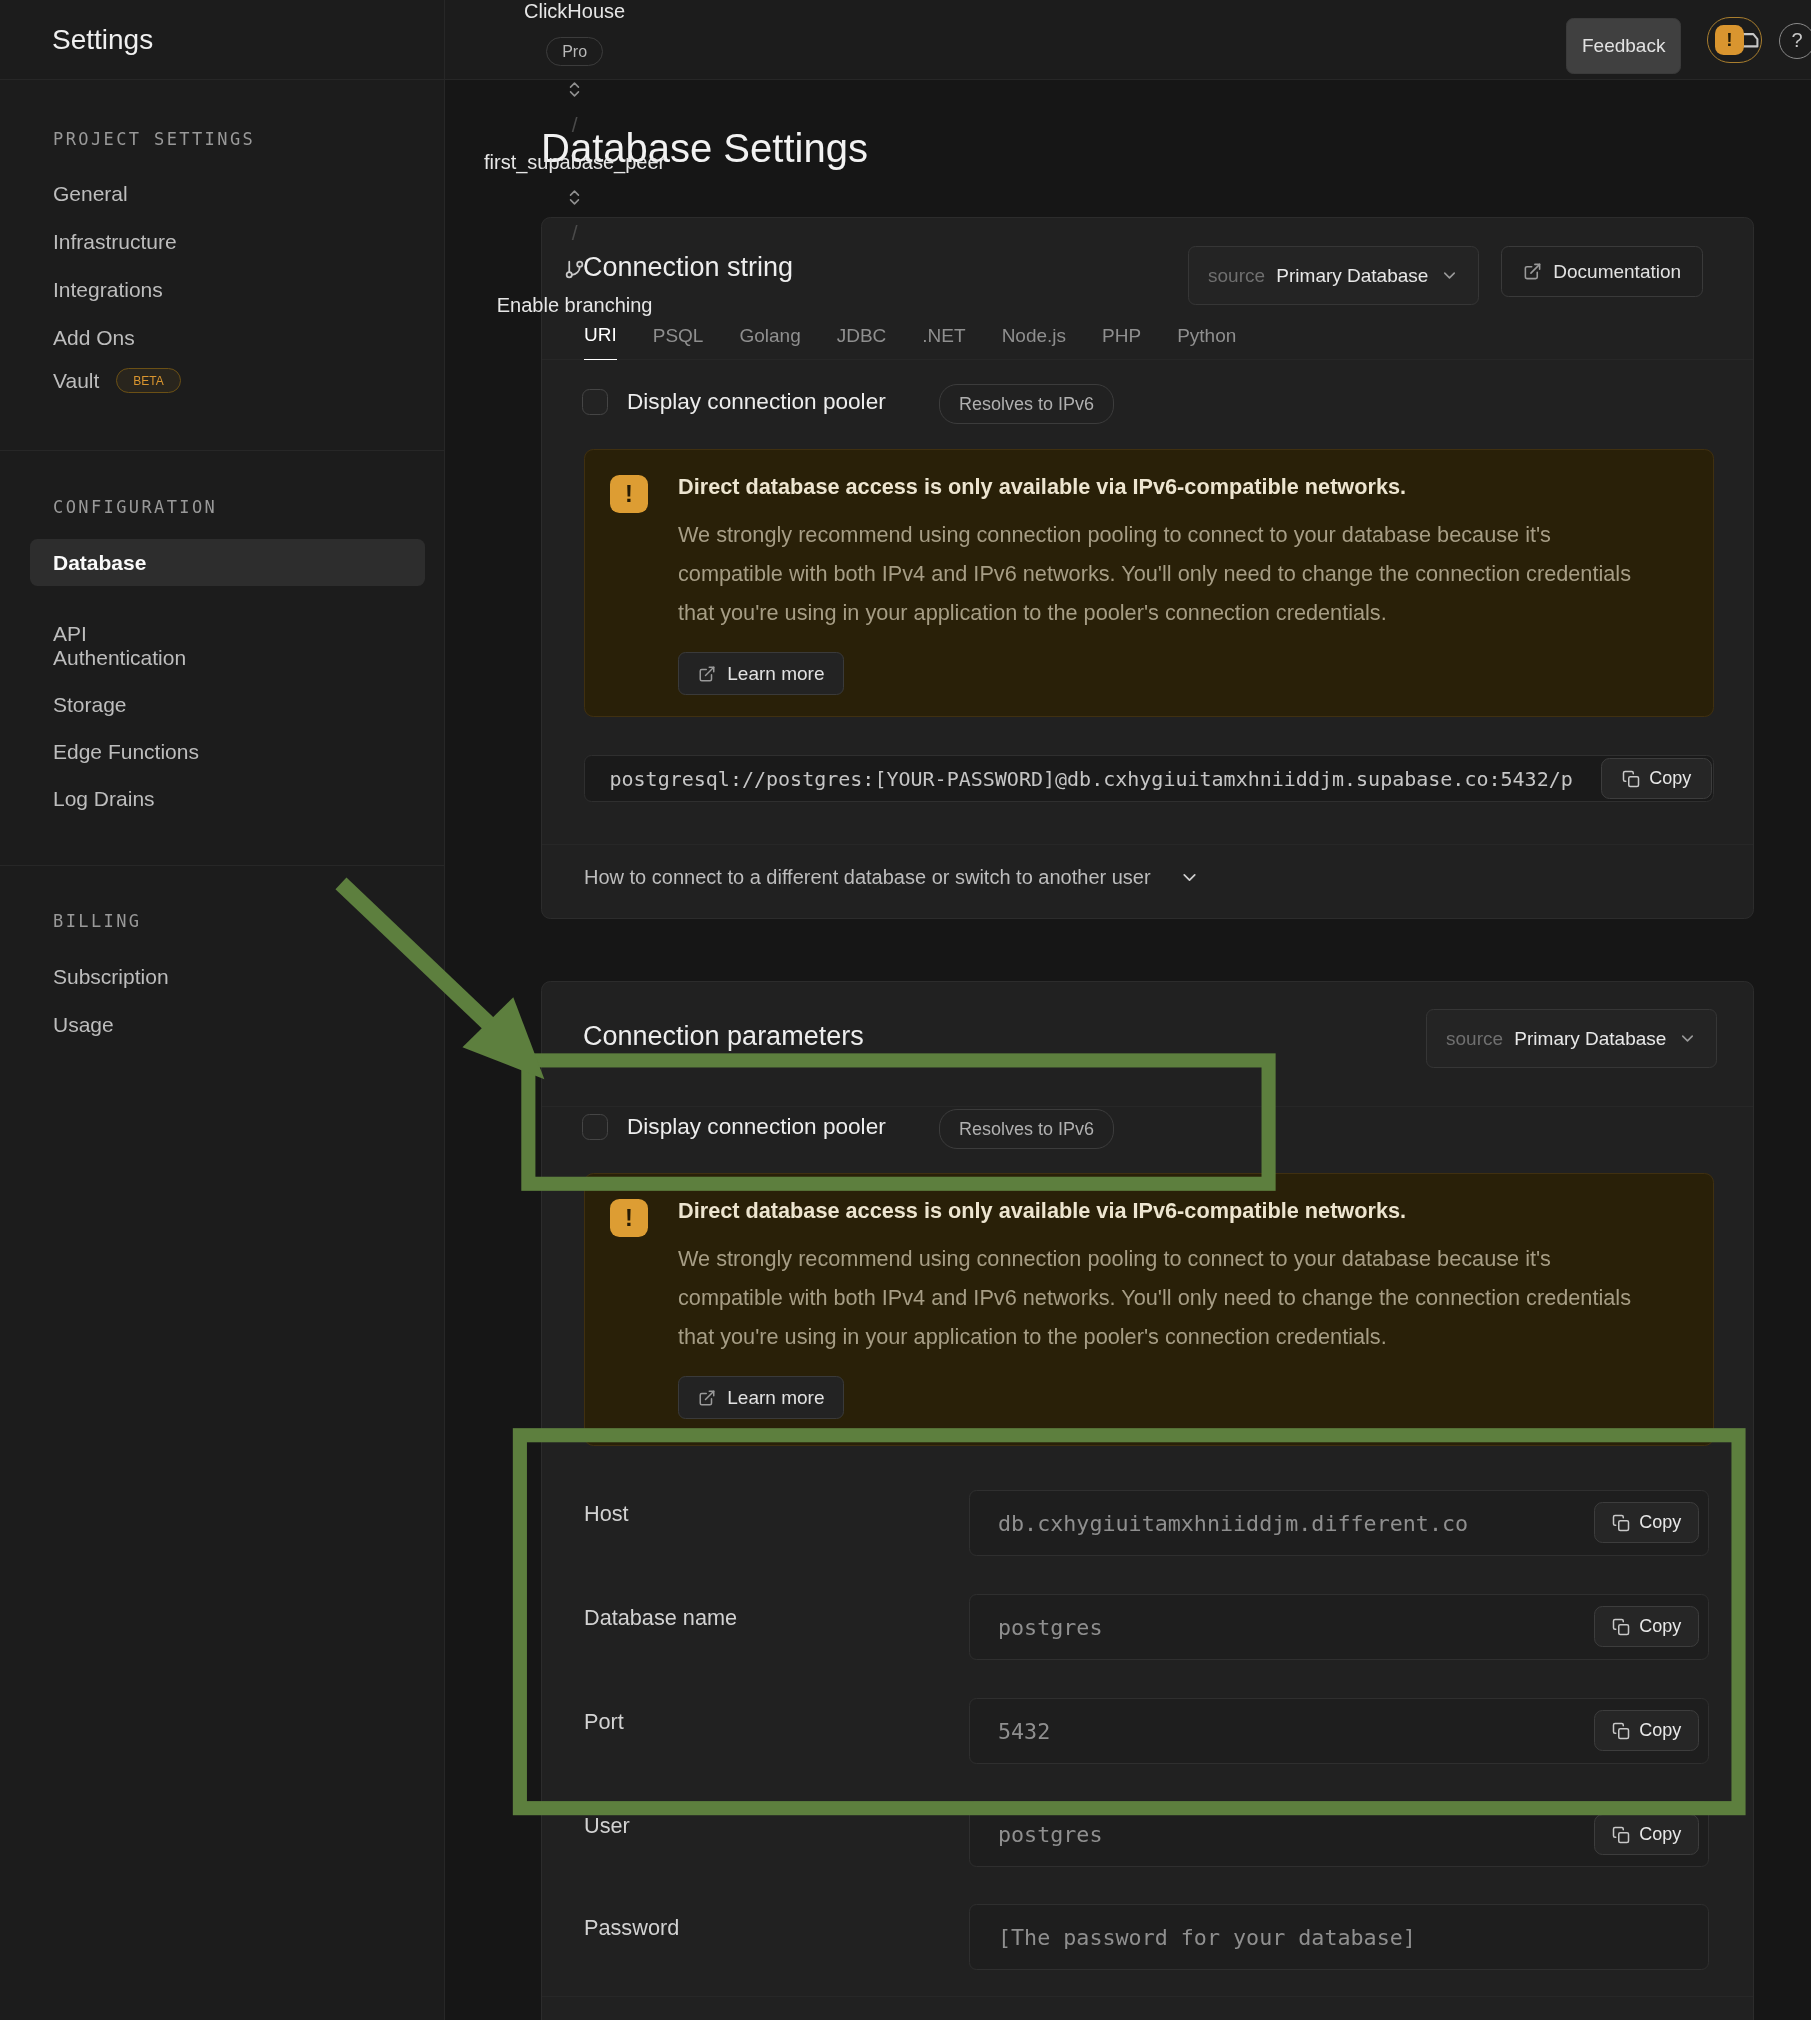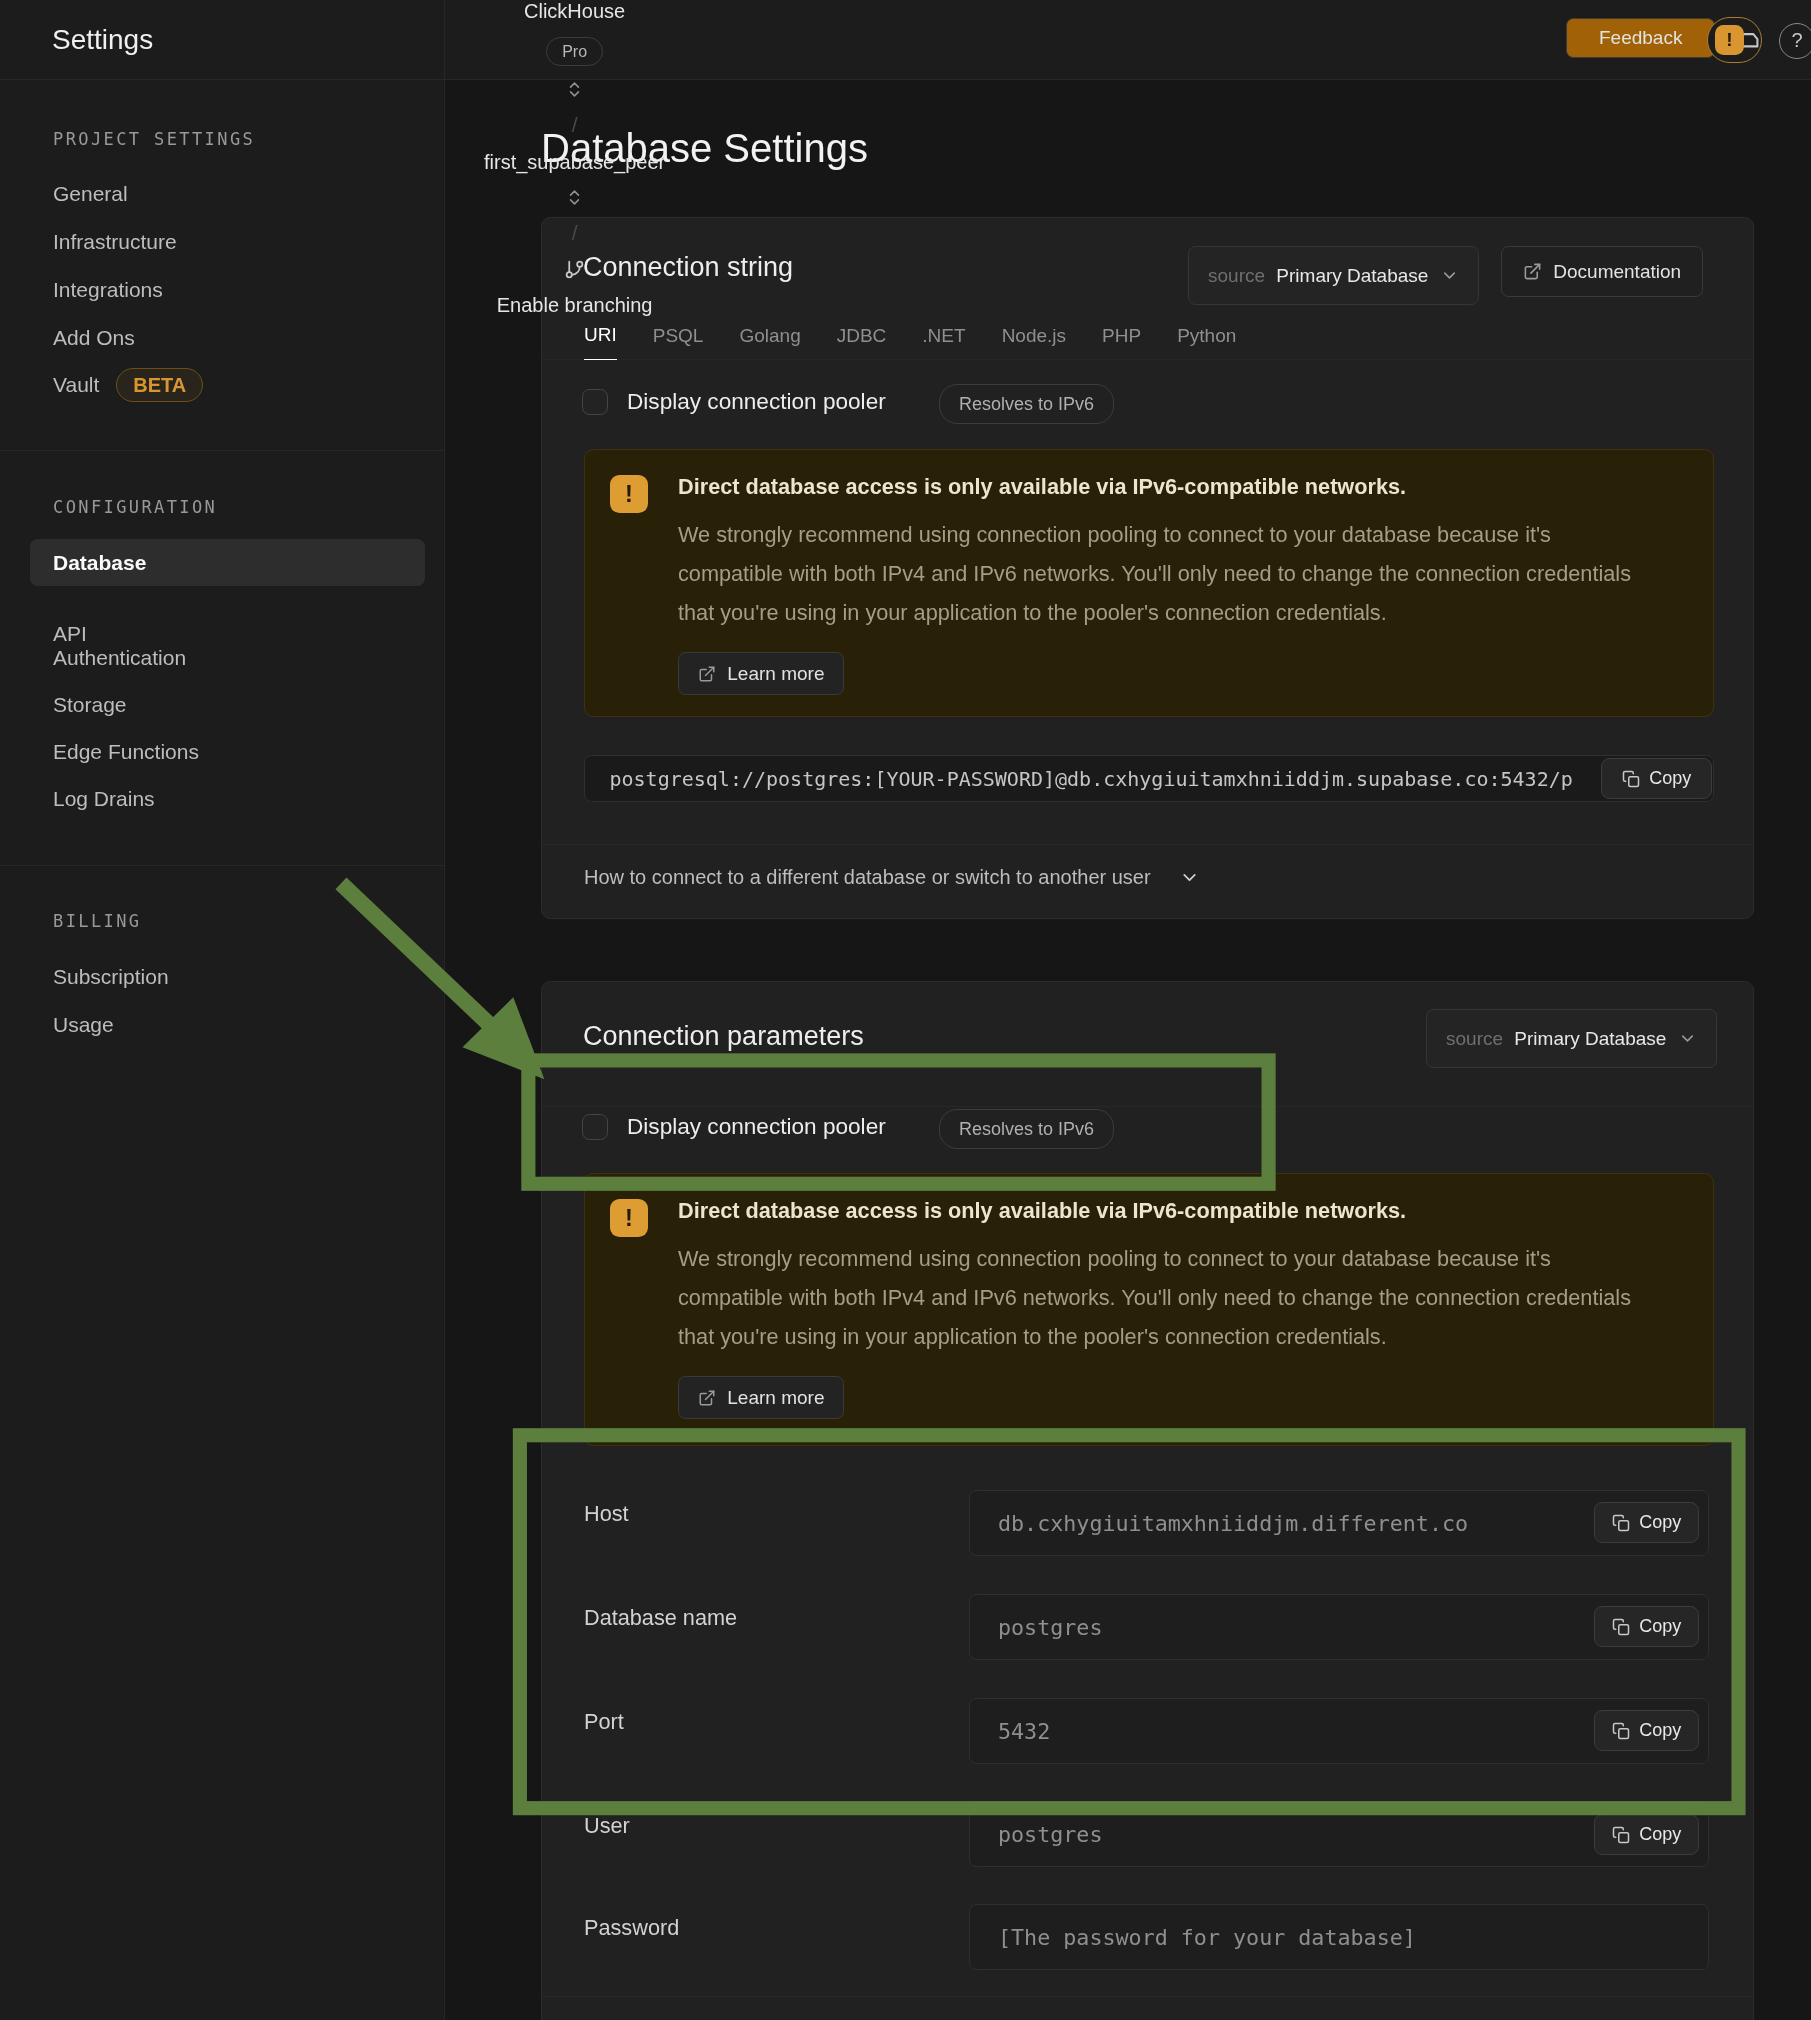--- a/index.html
+++ b/index.html
@@ -17,21 +17,21 @@
   .crumbs { left:484px; top:0; height:80px; gap:14px; color:#e6e6e6; font-size:20px; }
   .pill { border:0.9px solid #3c3c3c; border-radius:15px; padding:4.7px 15px; font-size:16px; color:#b8b8b8; }
   .sep { color:#4a4a4a; font-size:21px; }
   .icon { display:inline-flex; align-items:center; justify-content:center; }
   .btn { border:0.9px solid #3a3a3a; border-radius:7.5px; background:#202020; color:#e2e2e2; display:flex; align-items:center; justify-content:center; gap:11.3px; }
 
   
   .sec-head { left:53px; font-family:"DejaVu Sans Mono", monospace; font-size:17px; letter-spacing:2.4px; color:#999; }
   .side-item { left:53px; font-size:21px; color:#bdbdbd; display:flex; align-items:center; gap:17px; }
   .side-active { left:30px; width:395px; height:47px; background:#2d2d2d; border-radius:7.5px; }
-  .beta { border:0.9px solid #6b5015; border-radius:17px; padding:4.7px 16px; font-size:20px; color:#d9952f; background:rgba(217,149,47,0.07);font-weight:bold; }
+  .beta { border:0.9px solid #6b5015; border-radius:17px; padding:4.7px 16px; font-size:12px; color:#d9952f; background:rgba(217,149,47,0.07); }
   .divider { background:#272727; height:0.9px; }
 
   
   .page-title { left:541px; top:126px; font-size:40px; font-weight:500; color:#f2f2f2; }
   .card { width:1213px; background:#212121; border:0.9px solid #2c2c2c; border-radius:9.4px; }
   .card-title { font-size:27px; font-weight:500; color:#ededed; }
   .select { height:59px; background:#242424; border:0.9px solid #363636; border-radius:7.5px; display:flex; align-items:center; gap:11.3px; padding:0 19px; font-size:19px; }
   .select .src { color:#6f6f6f; }
   .select .val { color:#e8e8e8; }
   .tab { font-size:19px; color:#8f8f8f; height:49px; display:flex; align-items:center; }
@@ -82,21 +82,21 @@
     <svg width="21" height="21" viewBox="0 0 24 24" fill="none" stroke="currentColor" stroke-width="2" stroke-linecap="round" stroke-linejoin="round">
         <line x1="6" y1="3" x2="6" y2="15"></line>
         <circle cx="18" cy="6" r="3"></circle>
         <circle cx="6" cy="18" r="3"></circle>
         <path d="M18 9a9 9 0 0 1-9 9"></path>
       </svg>
   </span>
   <span>Enable branching</span>
 </div>
 
-<div class="abs btn" style="left:1566px; top:18px; height:40px; padding:0 32px; font-size:19px; background:#a16207; z-index:7;">Feedback</div>
+<div class="abs btn" style="left:1566px; top:18px; height:56px; padding:0 15px; font-size:19px; background:#404040; z-index:7;">Feedback</div>
 
 <div class="abs" style="left:1707px; top:17px; width:55px; height:46px; border:1.4px solid #a97e2e; border-radius:23.5px; background:#1c1c1c; z-index:7; display:flex; align-items:center; padding-left:6.6px;">
   <span style="width:30px; height:30px; background:#d9952f; border-radius:8.5px; display:flex; align-items:center; justify-content:center; font-weight:bold; font-size:19px; color:#241a04; z-index:2;">!</span>
   <span class="icon" style="margin-left:-7.5px; color:#c7c7c7;">
     <svg width="24.5" height="24.5" viewBox="0 0 24 24" fill="none" stroke="currentColor" stroke-width="2" stroke-linejoin="round">
         <path d="M4 6 h12 l4 5 v7 h-16 z"></path>
       </svg>
   </span>
 </div>
 

